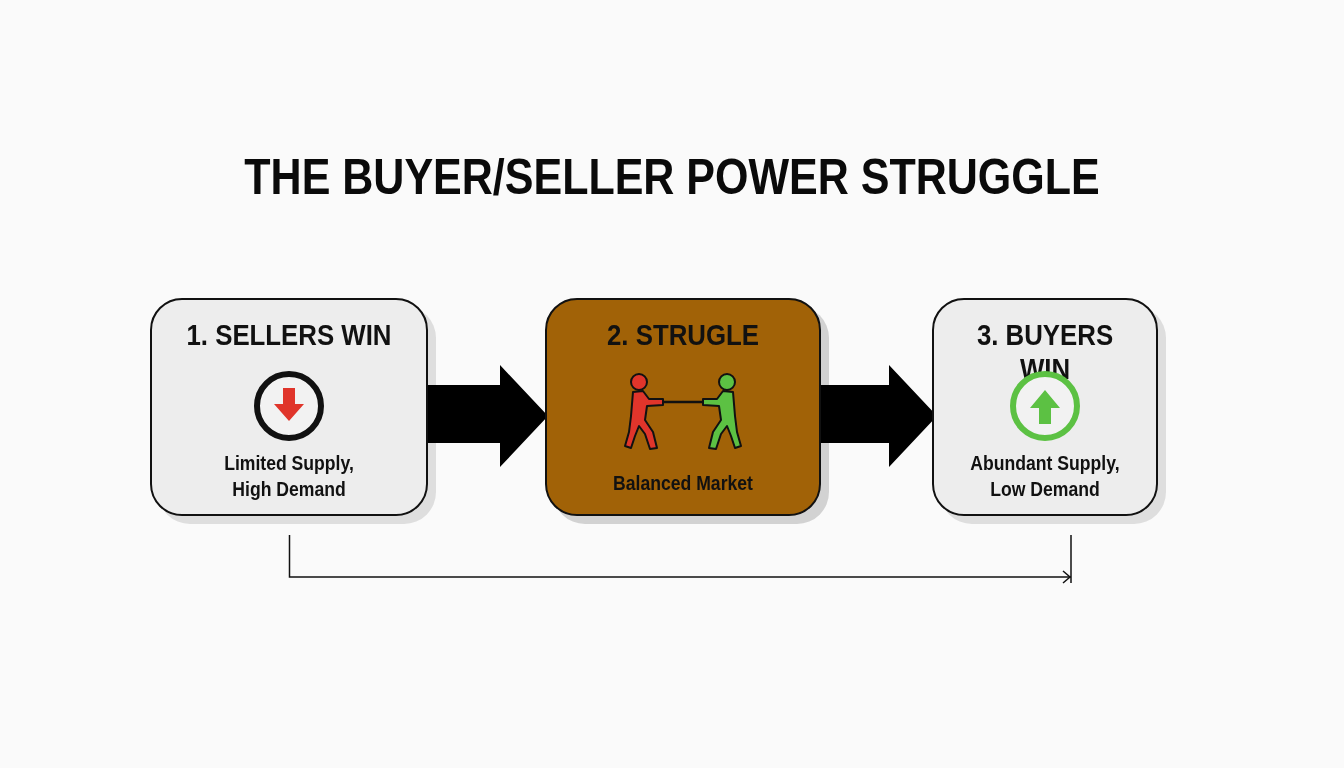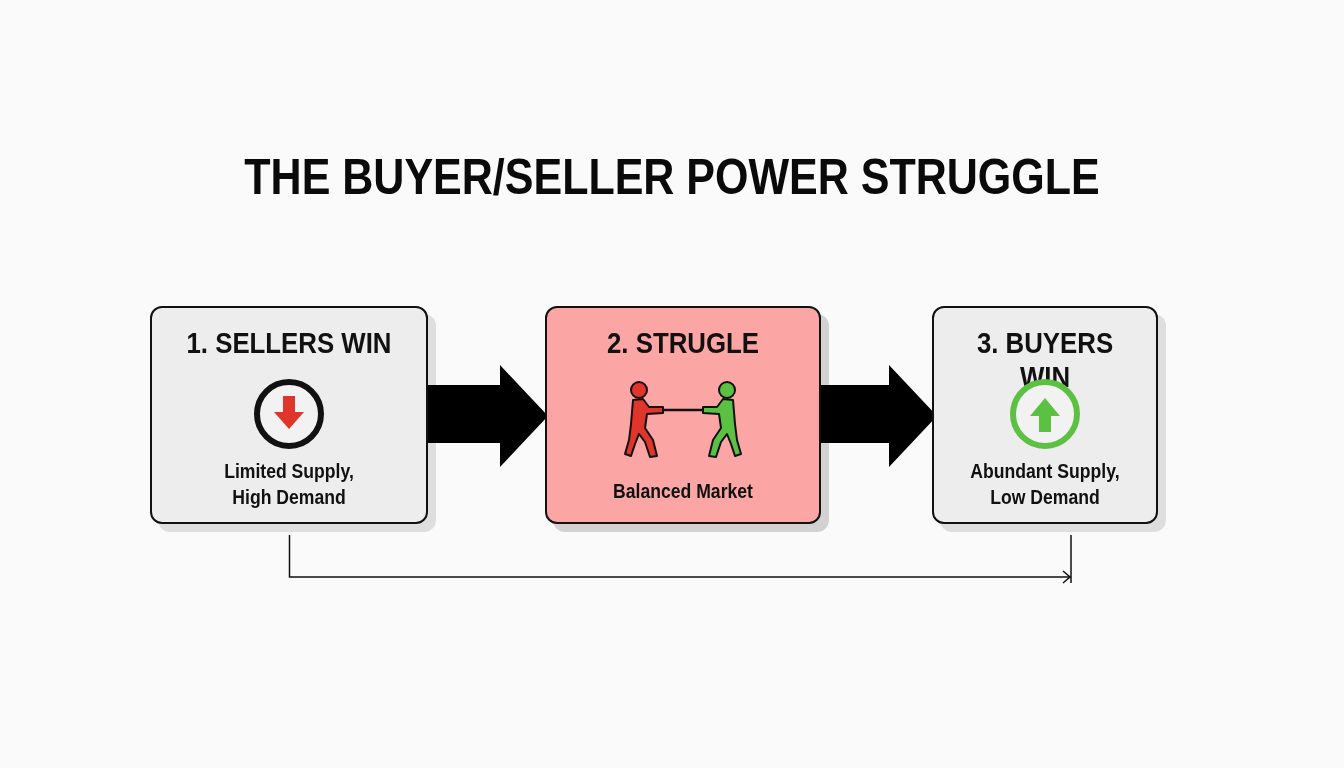--- a/index.html
+++ b/index.html
@@ -9,27 +9,27 @@
     font-family: "Liberation Sans", "DejaVu Sans", sans-serif;
     color: #111;
   }
   .title {
     position: absolute; left: 0; top: 148px; width: 1344px; text-align: center;
     font-size: 50px; font-weight: bold; letter-spacing: 0px;
     transform: scaleX(0.86); transform-origin: center;
     color: #0a0a0a;
   }
   .box {
-    position: absolute; top: 306px; height: 218px;
-    border: 2.5px solid #111; border-radius: 12px;
+    position: absolute; top: 298px; height: 218px;
+    border: 2.5px solid #111; border-radius: 32px;
     background: #ededed;
     box-shadow: 8px 8px 0 #dedede;
     box-sizing: border-box;
   }
-  .box.mid { background: #fca5a5; box-shadow: 8px 8px 0 #d2d2d2; }
+  .box.mid { background: #a16207; box-shadow: 8px 8px 0 #d2d2d2; }
   .box-title {
     position: absolute; left: 0; right: 0; top: 18px; text-align: center;
     font-size: 30px; font-weight: bold;
     transform: scaleX(0.86); transform-origin: center;
   }
   .box-icon { position: absolute; left: 50%; top: 68px; transform: translateX(-50%); }
   .box-caption {
     position: absolute; left: 0; right: 0; top: 150px; text-align: center;
     font-size: 20px; font-weight: bold; line-height: 26px;
     transform: scaleX(0.88); transform-origin: center;

